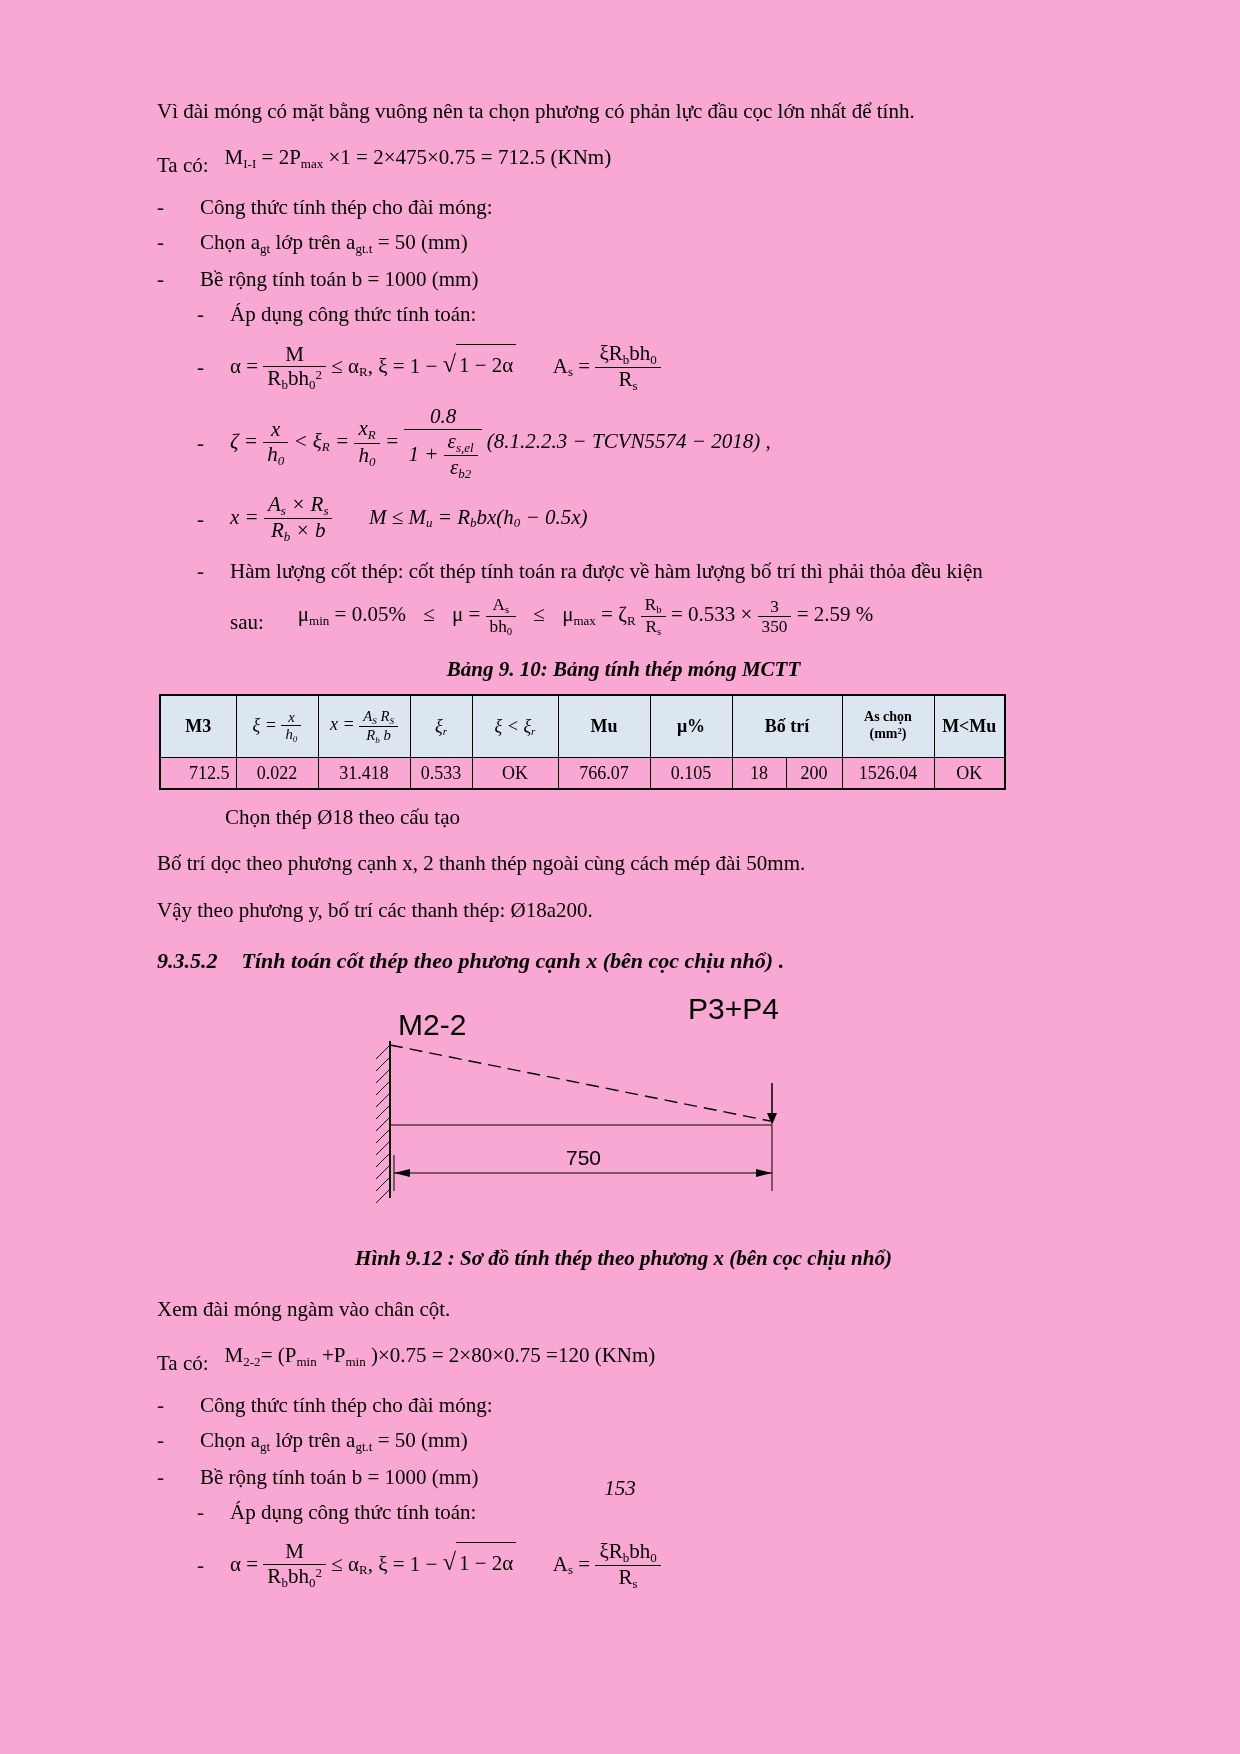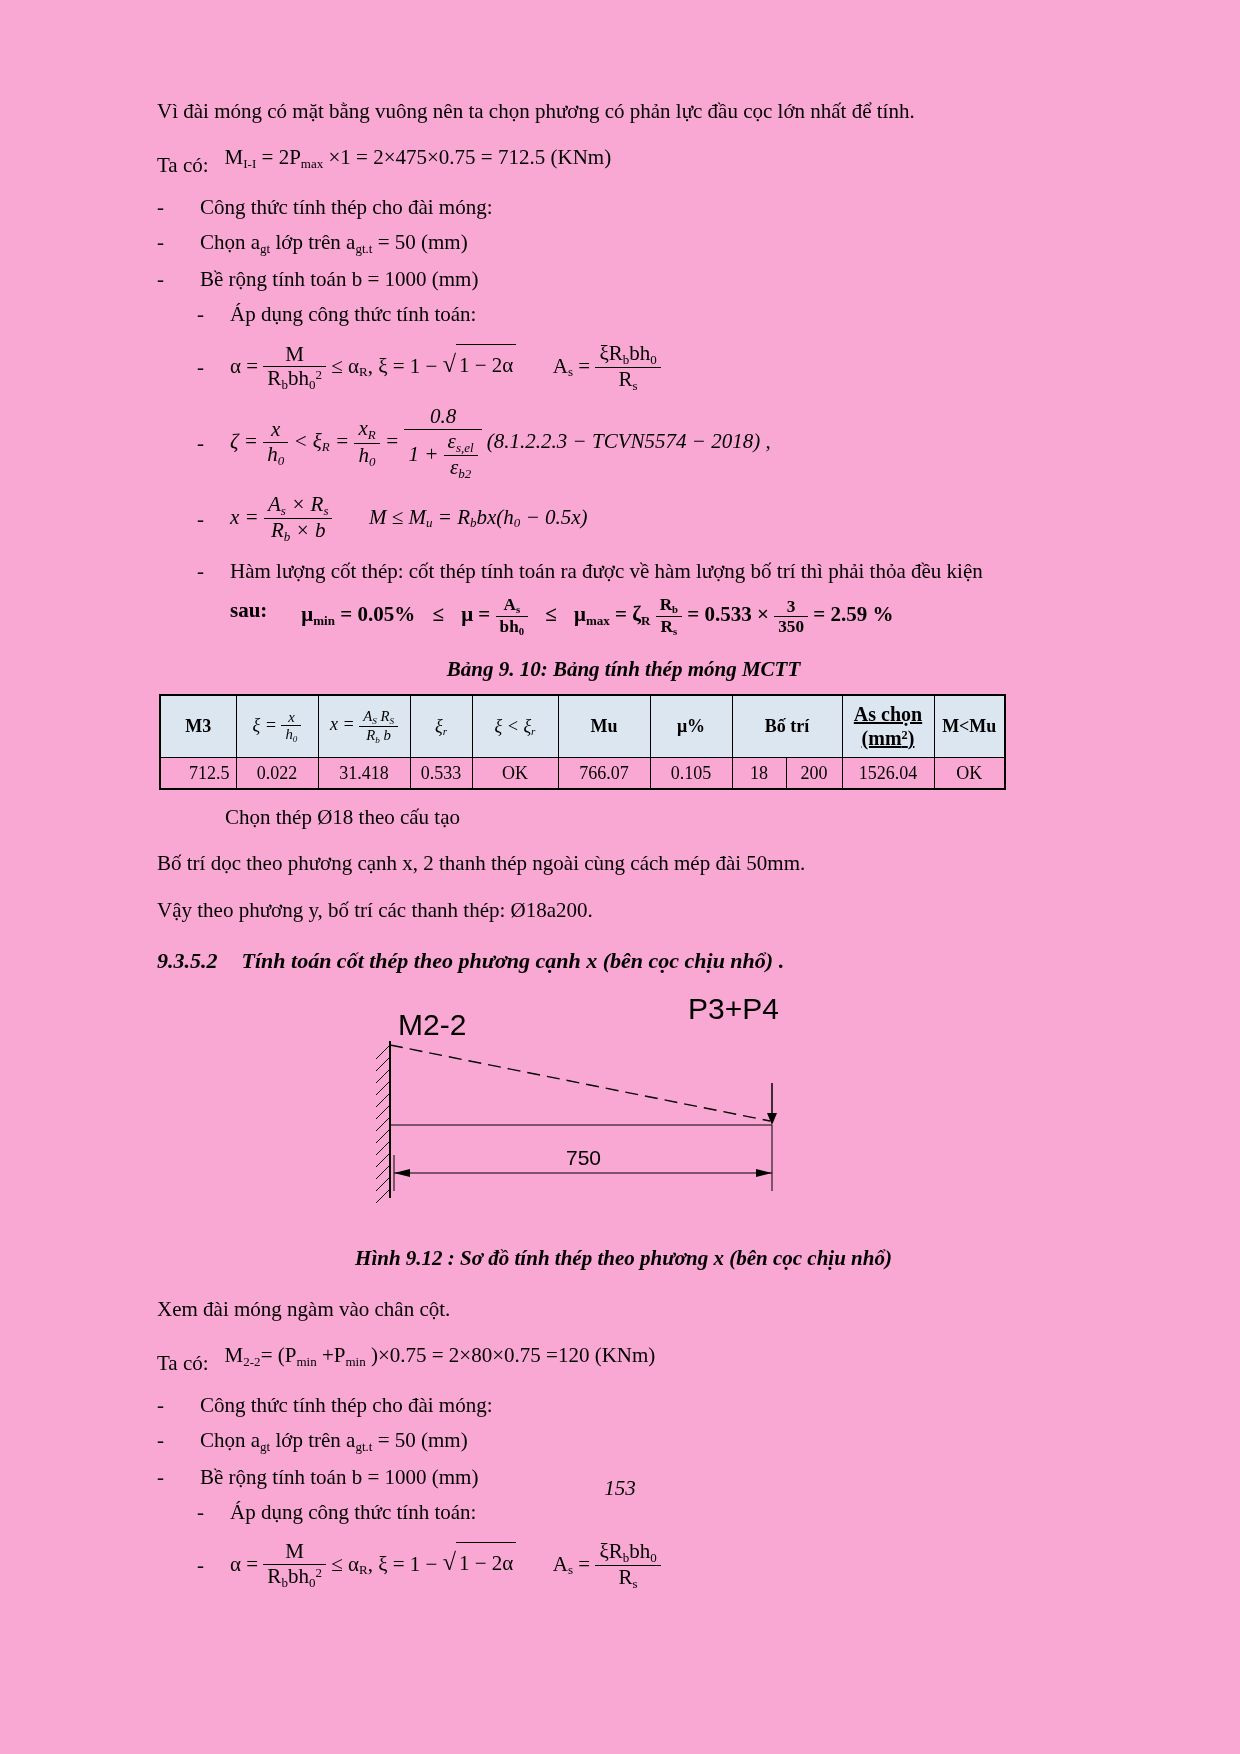--- a/index.html
+++ b/index.html
@@ -23,30 +23,30 @@
   .fli .dash{flex:0 0 33px;}
   .frac{display:inline-block;vertical-align:middle;text-align:center;line-height:1.12;}
   .frac .num{display:block;padding:0 4px;}
   .frac .den{display:block;border-top:1px solid #000;padding:0 4px;}
   .fr-sm{font-size:0.82em;}
   .sqrt{white-space:nowrap;}
   .sqrt .sign{display:inline-block;font-size:1.15em;}
   .sqrt .rad{border-top:1px solid #000;padding:8px 3px;}
   .gap{display:inline-block;width:26px;}
   .sp{margin:0 12px;}
-  .mu-row{display:flex;align-items:flex-start;margin-top:8px;font-weight:bold;}
+  .mu-row{display:flex;align-items:flex-end;margin-top:8px;}
   .mu-row .sau{margin-right:34px;}
   .tbl-title{text-align:center;font-weight:bold;font-style:italic;margin:16px 0 10px 0;}
   table.data{border-collapse:collapse;font-size:18px;border:2px solid #000;margin:0 0 12px 2px;table-layout:fixed;}
   .data th,.data td{border:1px solid #000;text-align:center;vertical-align:middle;padding:2px 4px;overflow:hidden;}
   .data thead th{background:#dce6f1;font-weight:bold;height:62px;}
   .data thead th.mh{font-weight:normal;font-style:italic;}
   .data tbody td{height:30px;}
   .data td.right{text-align:right;padding-right:6px;padding-left:18px;}
-  .as-head{font-size:20px;line-height:1.2;text-decoration:underline;}
+  .as-head{font-size:14px;line-height:1.2;}
   .indented{margin-left:68px;}
   .sec-head{font-weight:bold;font-style:italic;font-size:22px;margin:20px 0 16px 0;}
   .sec-head .num{margin-right:24px;}
   .fig-wrap{margin:12px 0 4px 213px;}
   .fig-label{font-family:"Liberation Sans",sans-serif;font-size:30px;fill:#000;}
   .fig-dim{font-family:"Liberation Sans",sans-serif;font-size:21px;fill:#000;}
   .fig-caption{text-align:center;font-weight:bold;font-style:italic;margin:10px 0 20px 0;}
   .page-num{position:absolute;top:1476px;left:0;width:1240px;text-align:center;font-size:21px;font-style:italic;}
 </style>
 </head>

